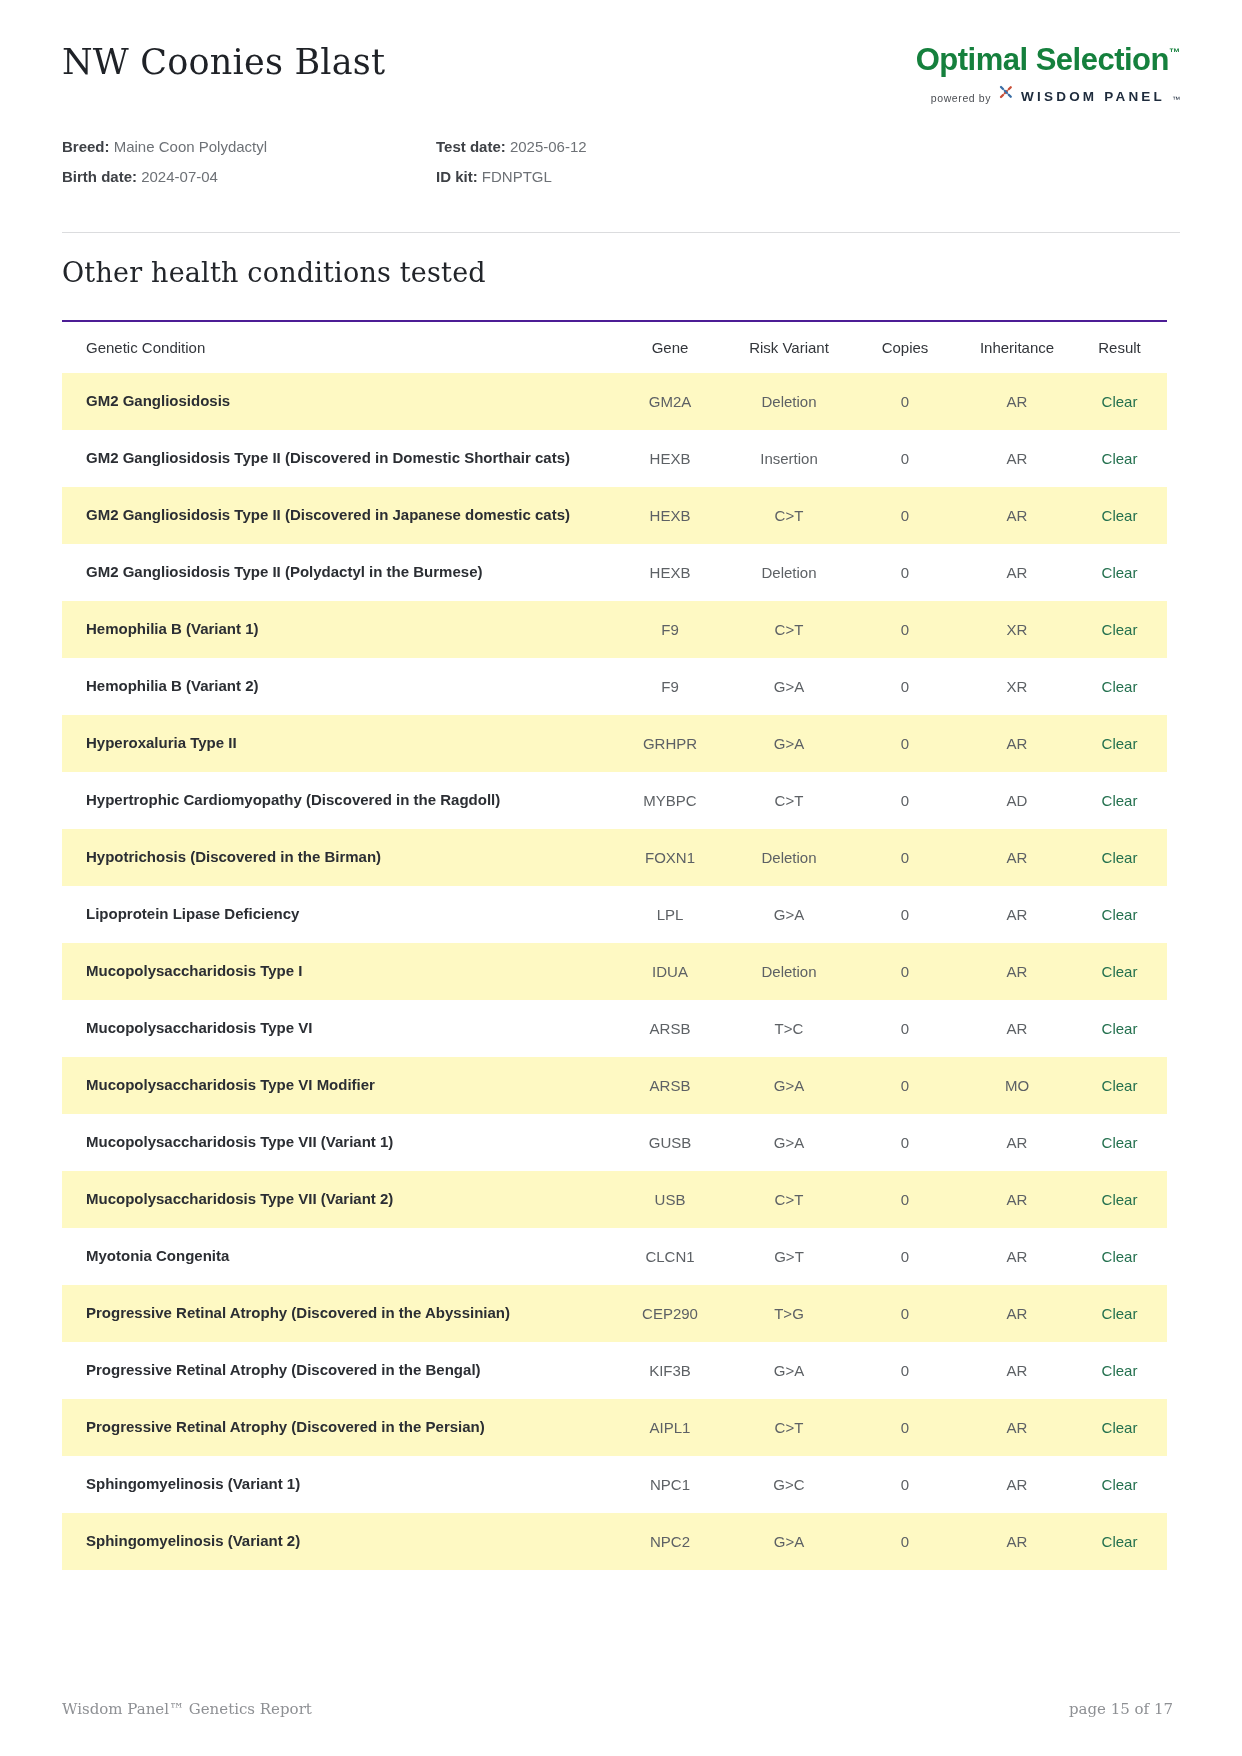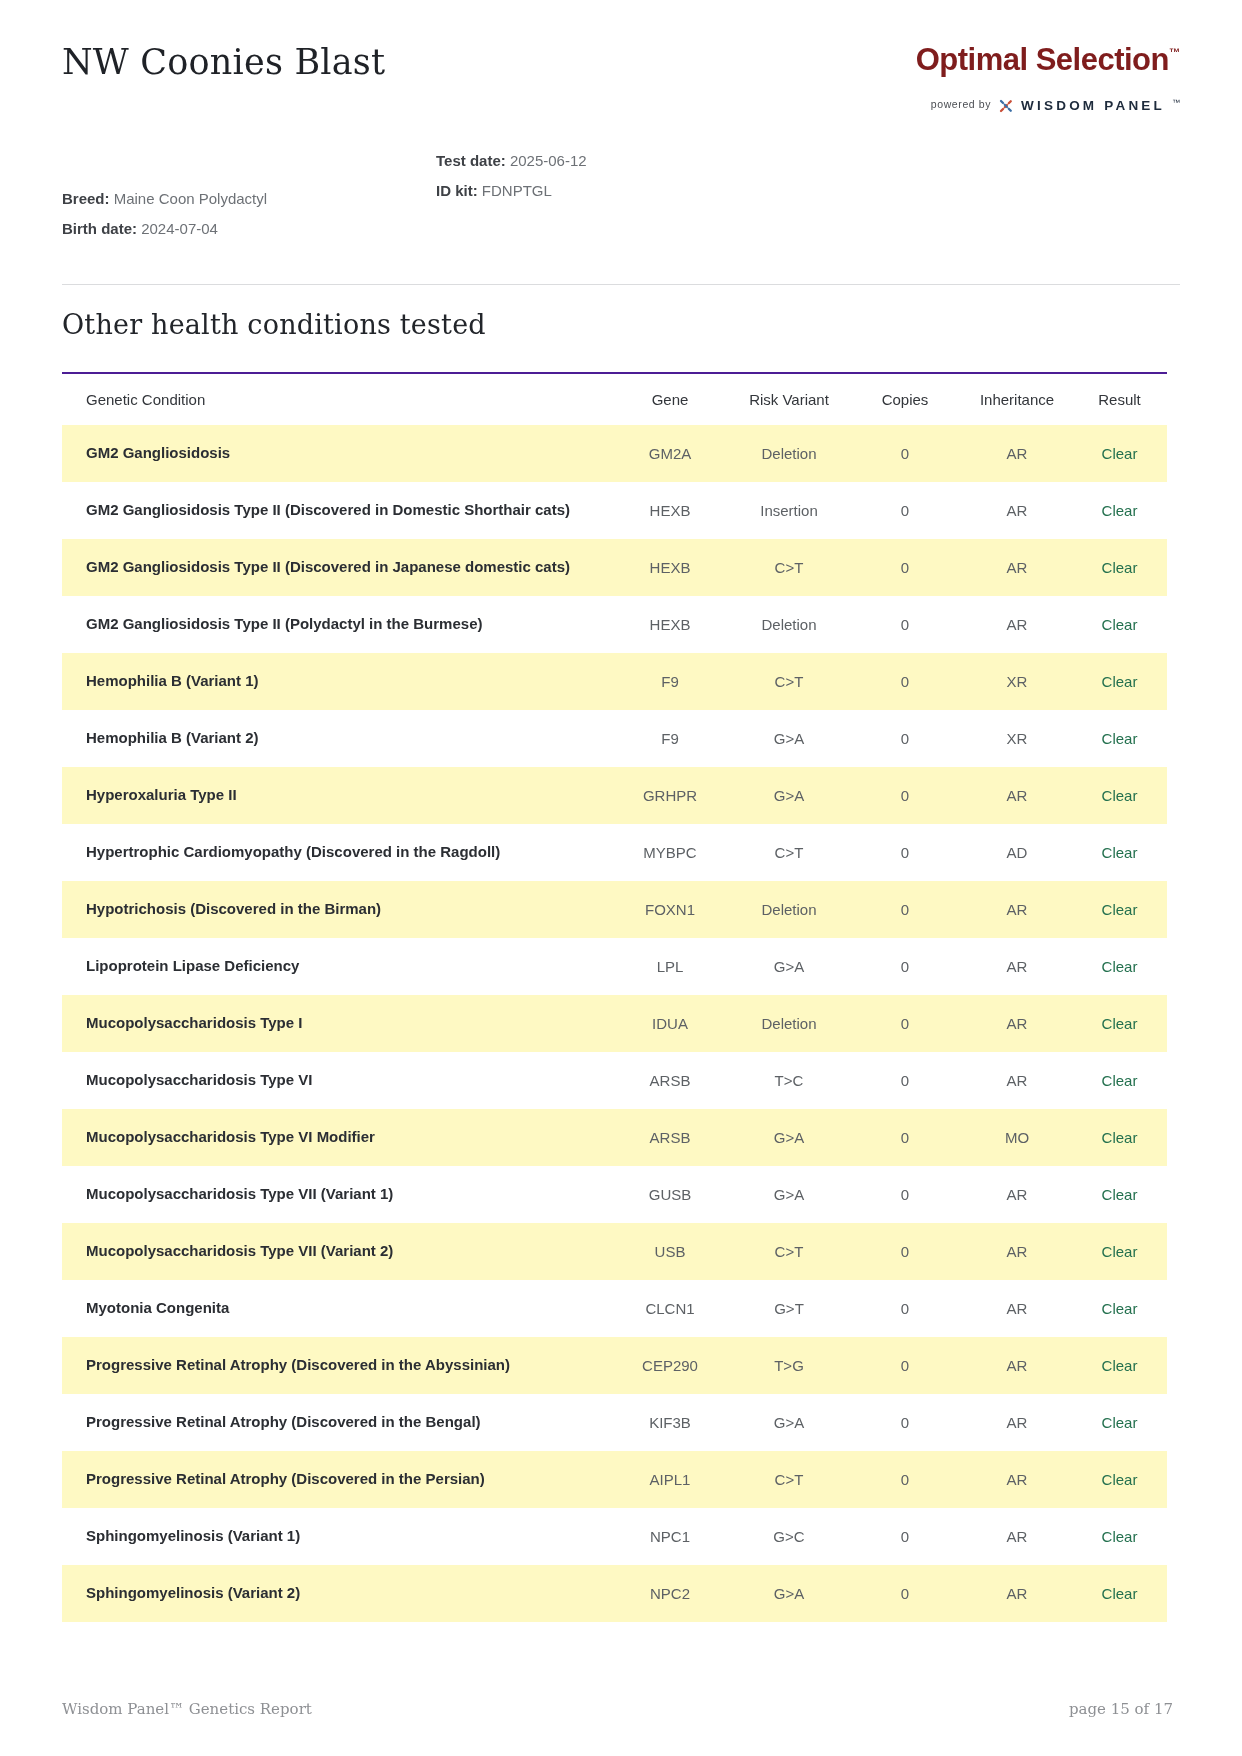--- a/index.html
+++ b/index.html
@@ -14,36 +14,36 @@
   .page { padding: 0 62px; }
 
   
   .top { display: flex; justify-content: space-between; align-items: flex-start; padding-top: 42px; }
   .pet-name {
     font-family: "DejaVu Serif", "Liberation Serif", serif;
     font-size: 35px; font-weight: 500; color: #1f2227; letter-spacing: 0.2px;
   }
   .logo { text-align: right; padding-top: 2px; }
   .logo-main {
-    color: #7f1d1d; font-size: 31px; font-weight: 700; letter-spacing: -0.5px;
+    color: #15803d; font-size: 31px; font-weight: 700; letter-spacing: -0.5px;
     line-height: 1;
   }
   .logo-main sup { font-size: 11px; font-weight: 700; vertical-align: 14px; letter-spacing: 0; }
-  .logo-sub { margin-top: 23px; display: flex; align-items: flex-start; justify-content: flex-end; gap: 7px; }
+  .logo-sub { margin-top: 9px; display: flex; align-items: flex-end; justify-content: flex-end; gap: 7px; }
   .powered { font-size: 10.5px; color: #4a4d52; letter-spacing: 0.6px; }
   .partner {
     font-size: 13.5px; font-weight: 700; letter-spacing: 3.2px; color: #1e2b3c;
   }
   .partner-tm { font-size: 8px; color: #1e2b3c; vertical-align: 6px; }
   .dna-icon { display: inline-block; }
 
   
   .meta { display: flex; margin-top: 32px; font-size: 15px; line-height: 1.5; }
   .meta-col { display: flex; flex-direction: column; gap: 7px; }
-  .meta-col.left { width: 374px; margin-top: 38px; }
+  .meta-col.left { width: 374px; }
   .lbl { font-weight: 700; color: #3e4146; }
   .val { color: #6d7176; }
 
   .divider { border: none; border-top: 1px solid #dbdcde; margin-top: 44px; }
 
   
   .section-title {
     font-family: "DejaVu Serif", "Liberation Serif", serif;
     font-size: 27px; font-weight: 500; color: #22252a; letter-spacing: 0.2px;
     margin-top: 24px;

